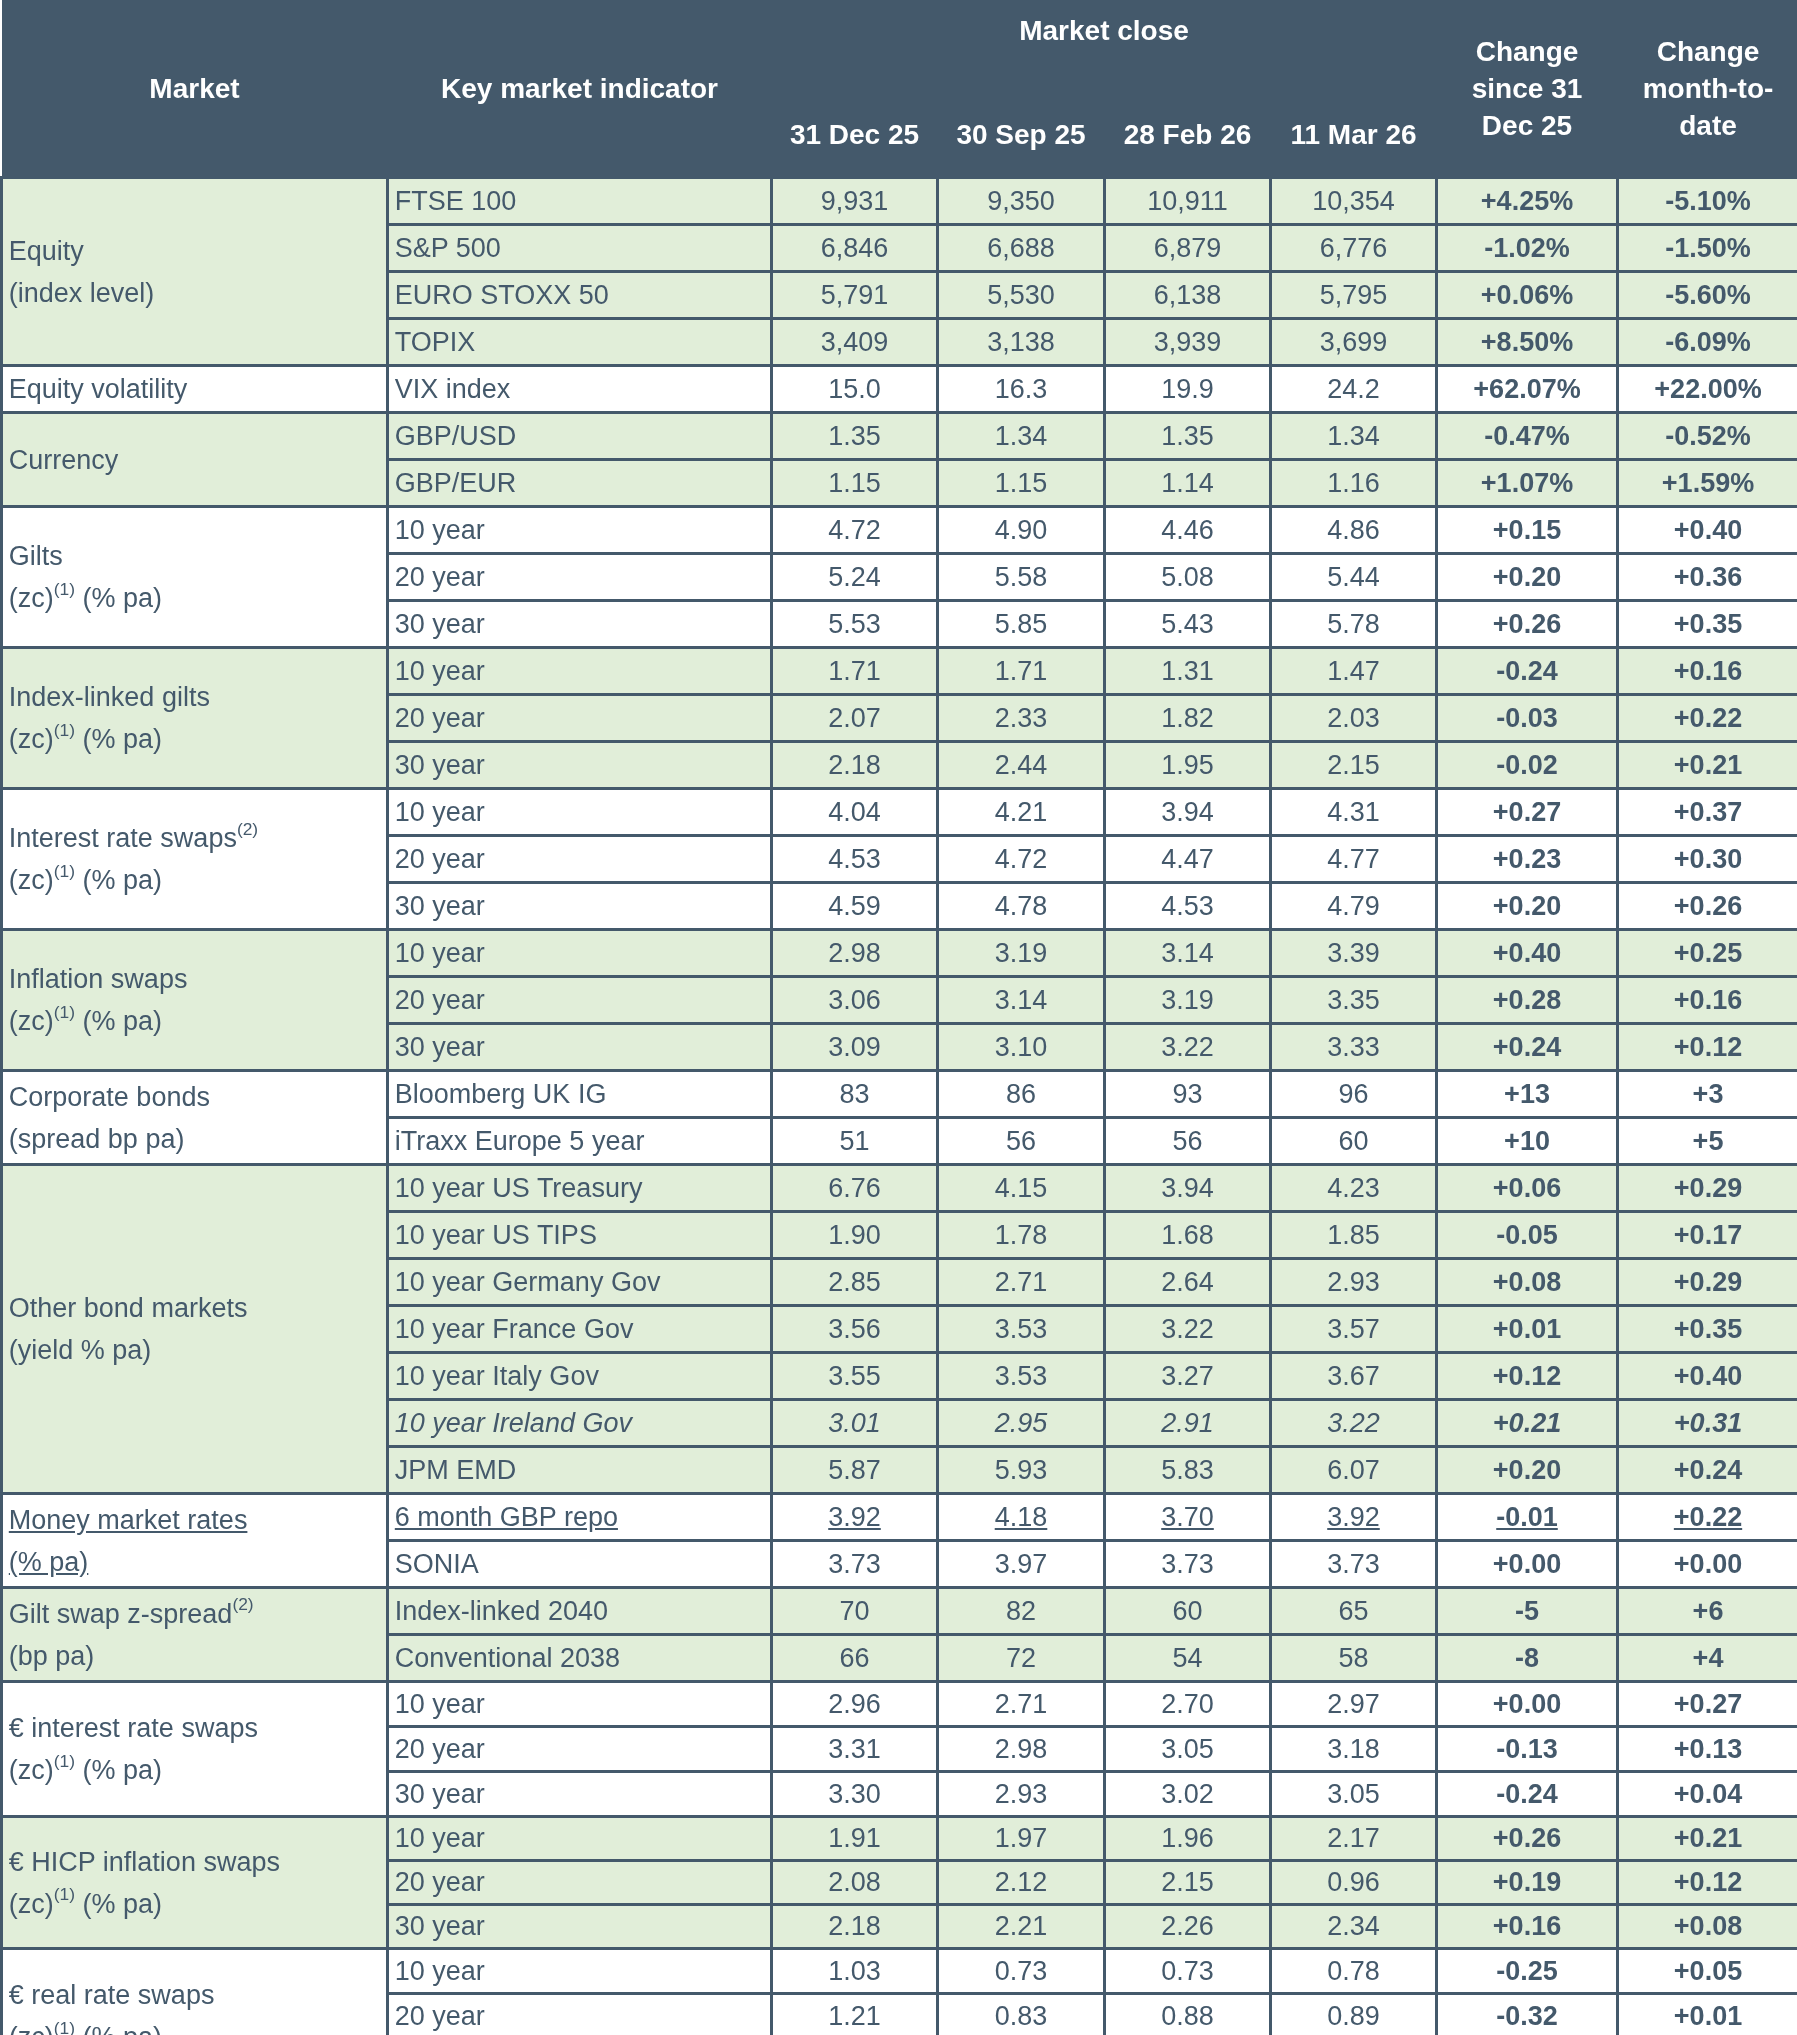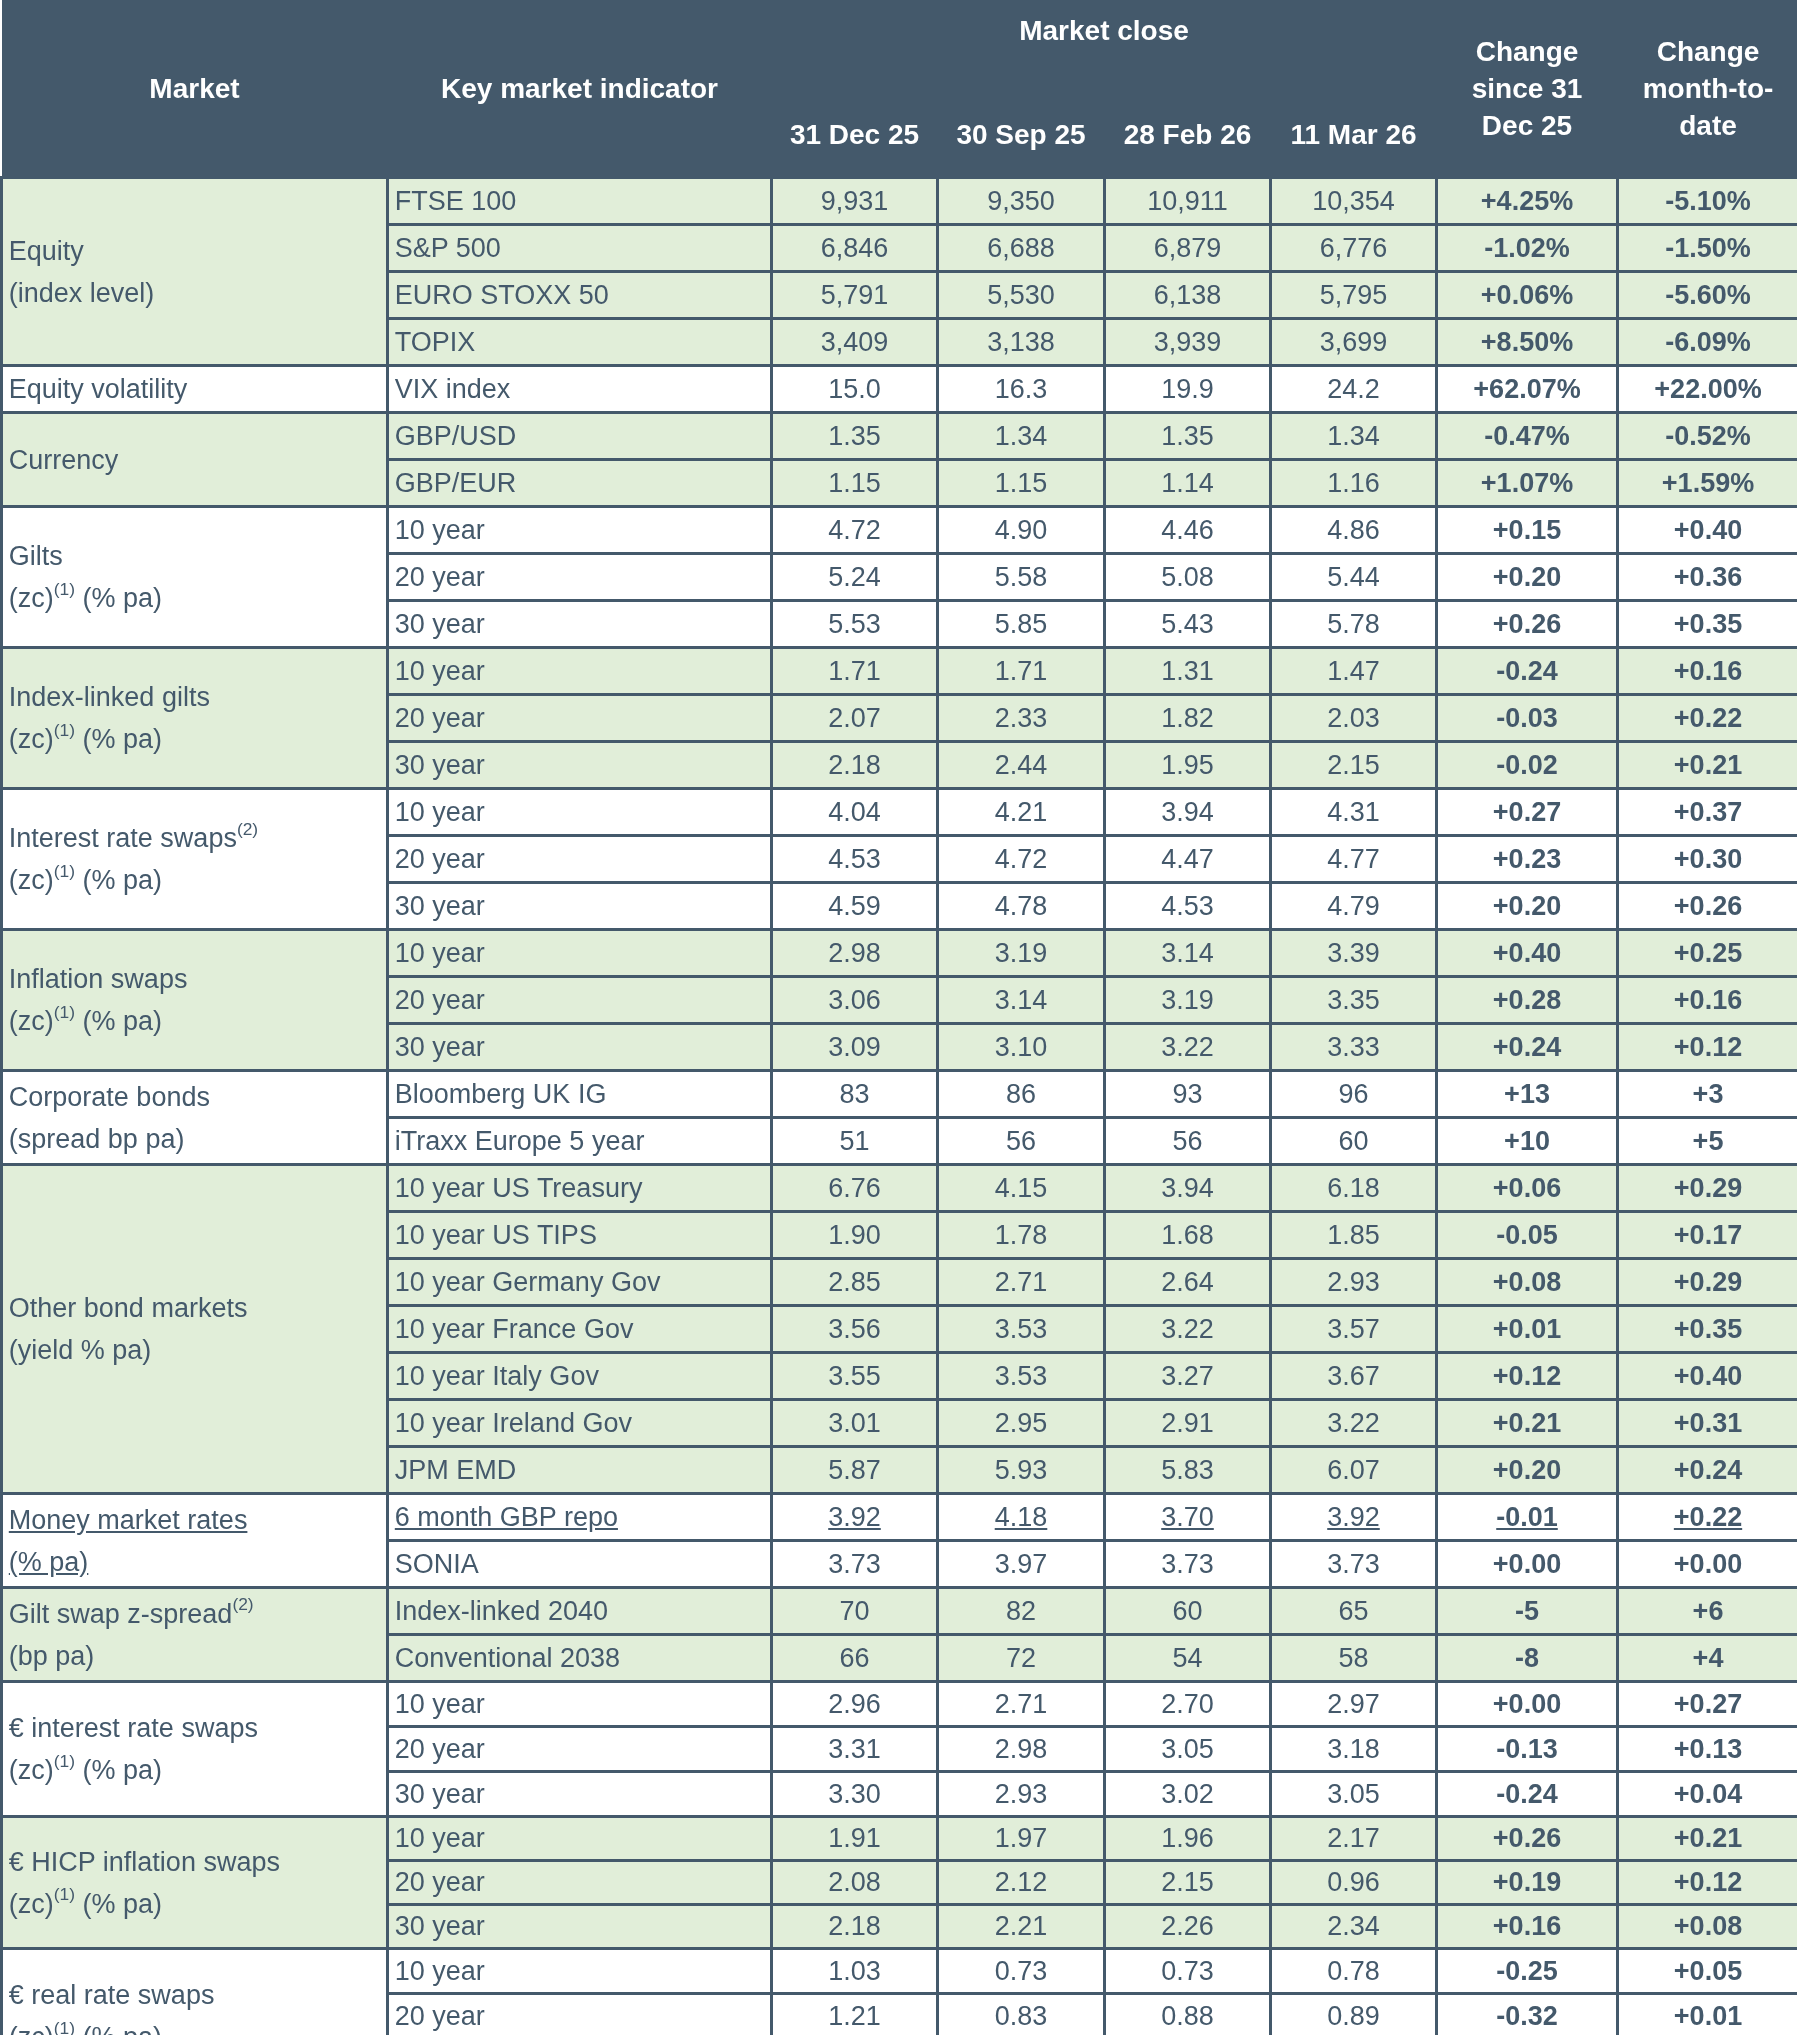--- a/index.html
+++ b/index.html
@@ -254,21 +254,21 @@
         <td class="num">60</td>
         <td class="chg">+10</td>
         <td class="chg">+5</td>
       </tr>
       <tr class="g" style="height: 47px;">
         <td class="mkt" rowspan="7"><span>Other bond markets</span><br><span>(yield % pa)</span></td>
         <td class="ind">10 year US Treasury</td>
         <td class="num">6.76</td>
         <td class="num">4.15</td>
         <td class="num">3.94</td>
-        <td class="num">6.18</td>
+        <td class="num">4.23</td>
         <td class="chg">+0.06</td>
         <td class="chg">+0.29</td>
       </tr>
       <tr class="g" style="height: 47px;">
         <td class="ind">10 year US TIPS</td>
         <td class="num">1.90</td>
         <td class="num">1.78</td>
         <td class="num">1.68</td>
         <td class="num">1.85</td>
         <td class="chg">-0.05</td>
@@ -294,21 +294,21 @@
       </tr>
       <tr class="g" style="height: 47px;">
         <td class="ind">10 year Italy Gov</td>
         <td class="num">3.55</td>
         <td class="num">3.53</td>
         <td class="num">3.27</td>
         <td class="num">3.67</td>
         <td class="chg">+0.12</td>
         <td class="chg">+0.40</td>
       </tr>
-      <tr class="g" style="height: 47px;">
+      <tr class="g" style="height: 47px; font-style: italic;">
         <td class="ind">10 year Ireland Gov</td>
         <td class="num">3.01</td>
         <td class="num">2.95</td>
         <td class="num">2.91</td>
         <td class="num">3.22</td>
         <td class="chg">+0.21</td>
         <td class="chg">+0.31</td>
       </tr>
       <tr class="g" style="height: 47px;">
         <td class="ind">JPM EMD</td>

